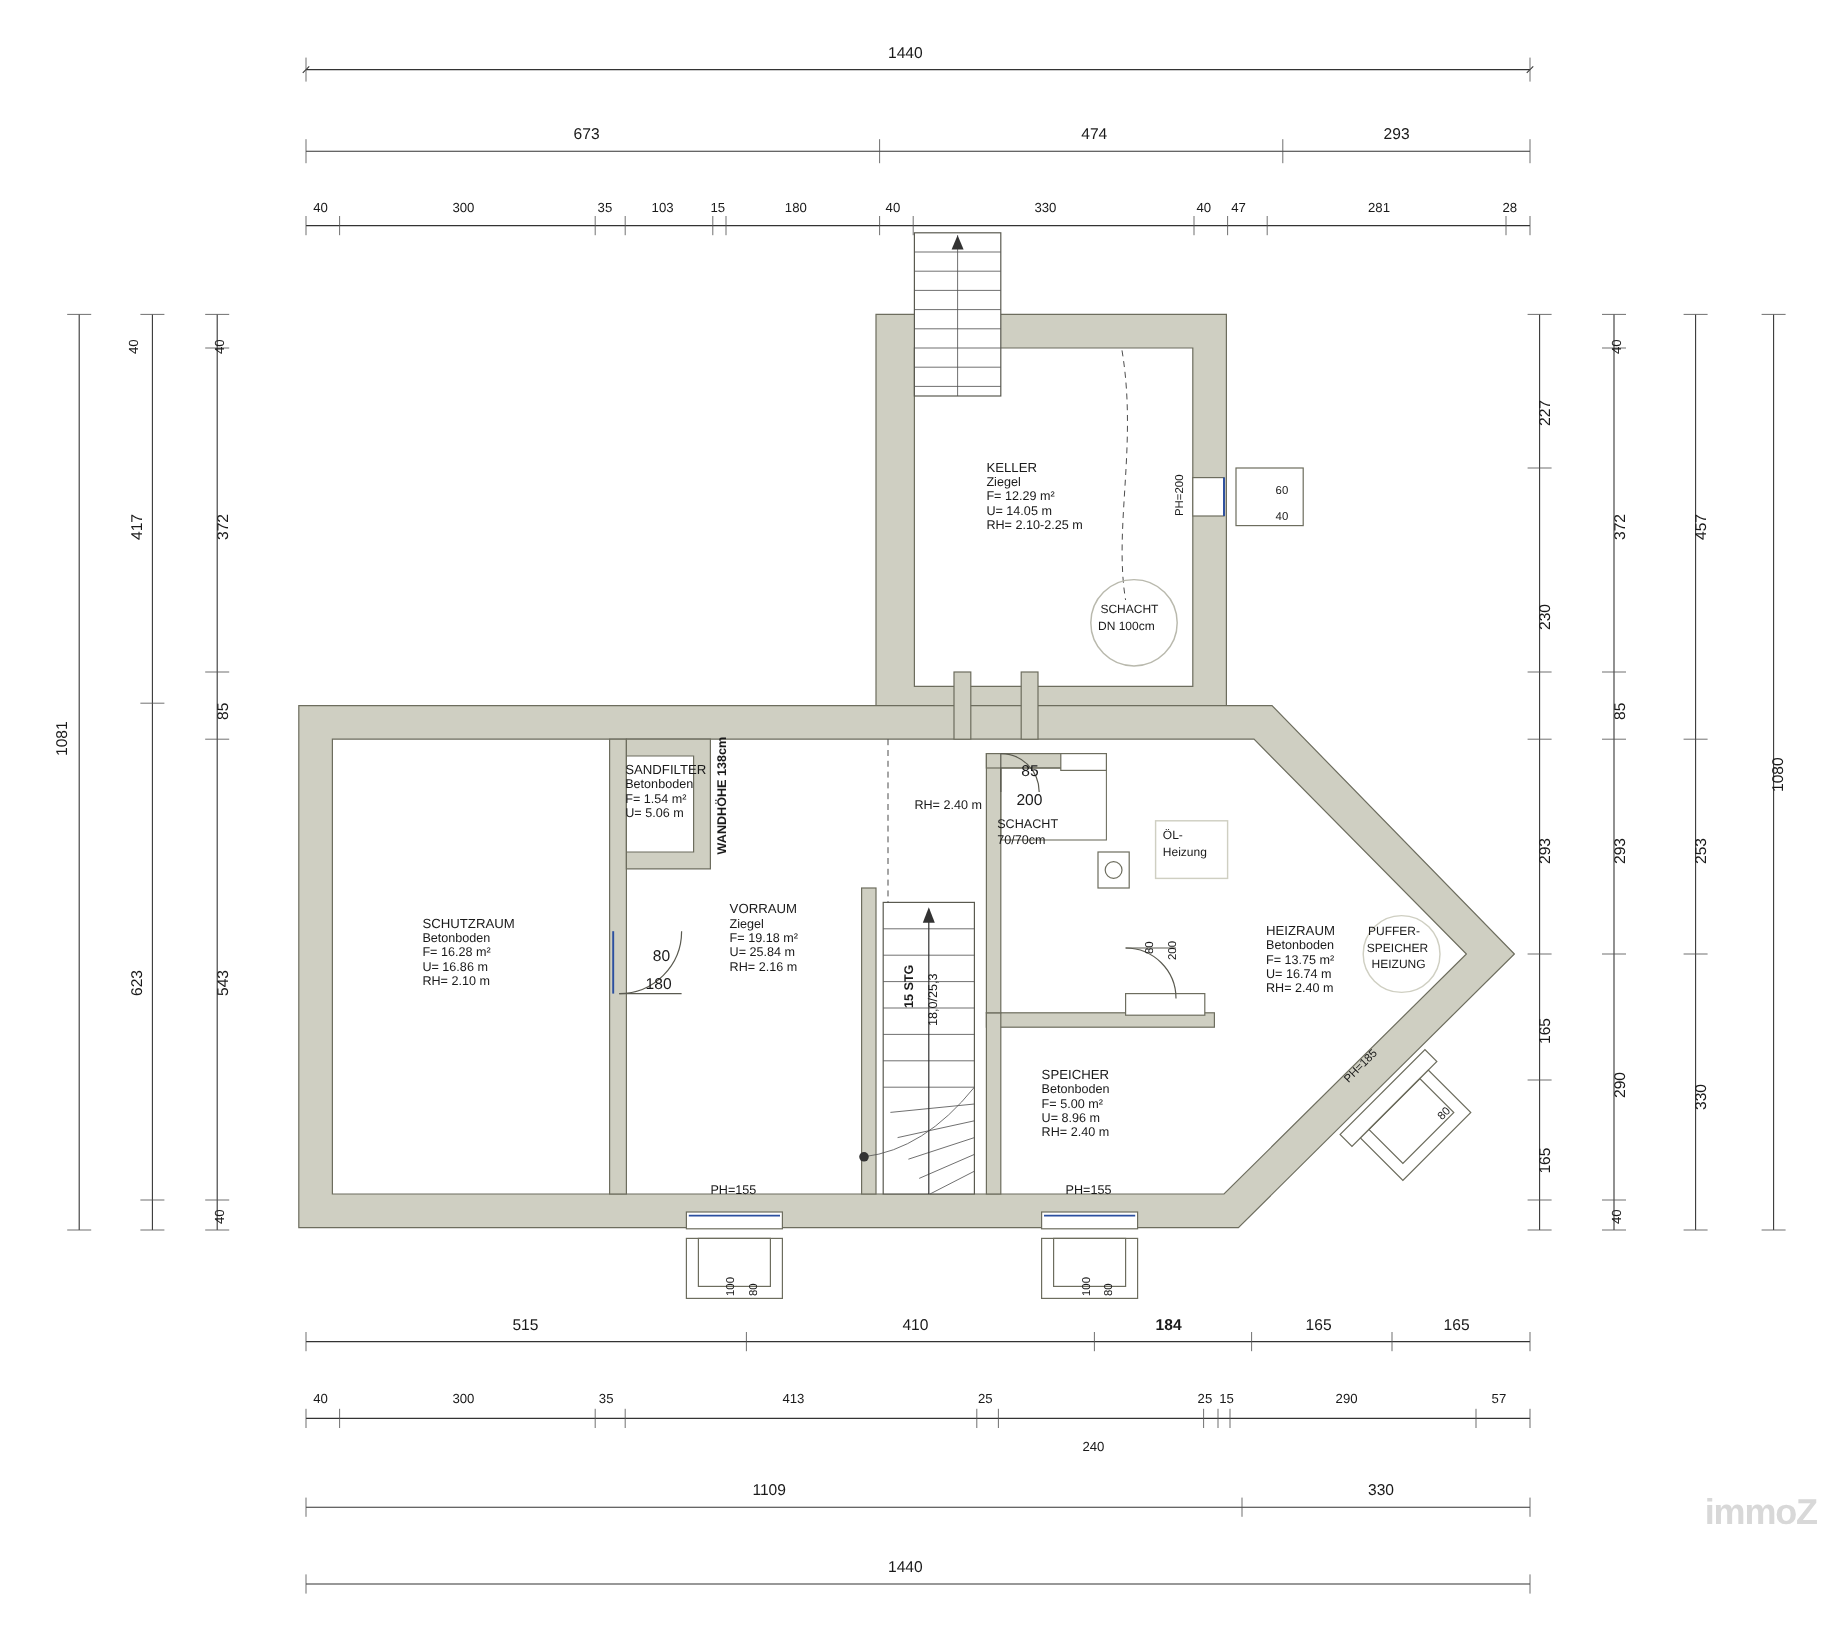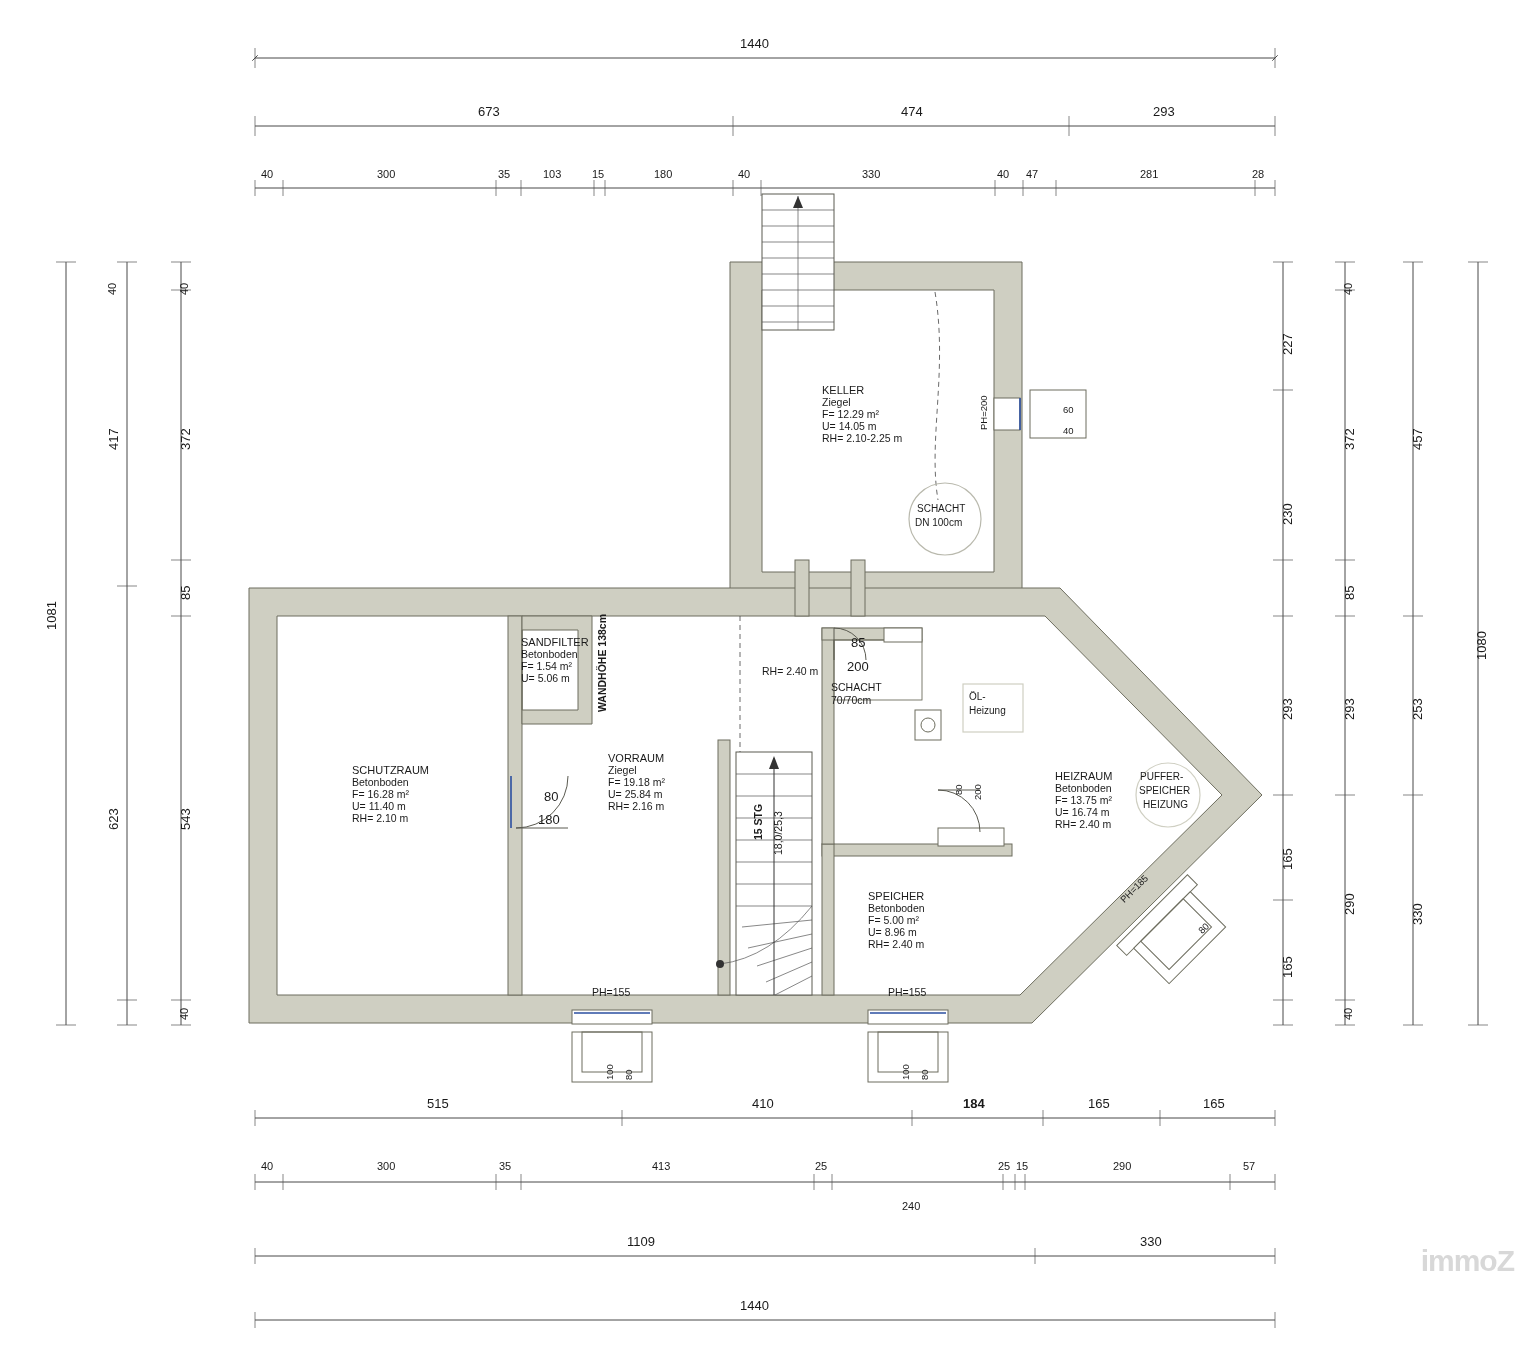--- a/index.html
+++ b/index.html
@@ -353,21 +353,21 @@
     <div class="roomtxt">Ziegel</div>
     <div class="roomtxt">F= 12.29 m²</div>
     <div class="roomtxt">U= 14.05 m</div>
     <div class="roomtxt">RH= 2.10-2.25 m</div>
   </div>
 
   <div style="position:absolute;left:352px;top:764px;">
     <div class="roomtitle">SCHUTZRAUM</div>
     <div class="roomtxt">Betonboden</div>
     <div class="roomtxt">F= 16.28 m²</div>
-    <div class="roomtxt">U= 11.40 m</div>
+    <div class="roomtxt">U= 16.86 m</div>
     <div class="roomtxt">RH= 2.10 m</div>
   </div>
 
   <div style="position:absolute;left:521px;top:636px;">
     <div class="roomtitle">SANDFILTER</div>
     <div class="roomtxt">Betonboden</div>
     <div class="roomtxt">F= 1.54 m²</div>
     <div class="roomtxt">U= 5.06 m</div>
   </div>
 

